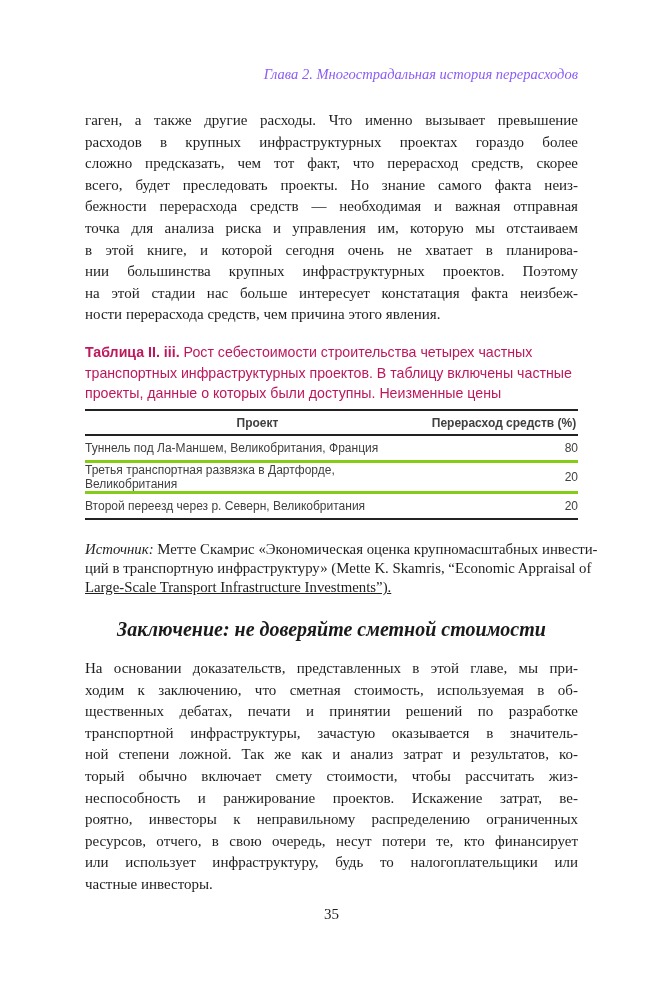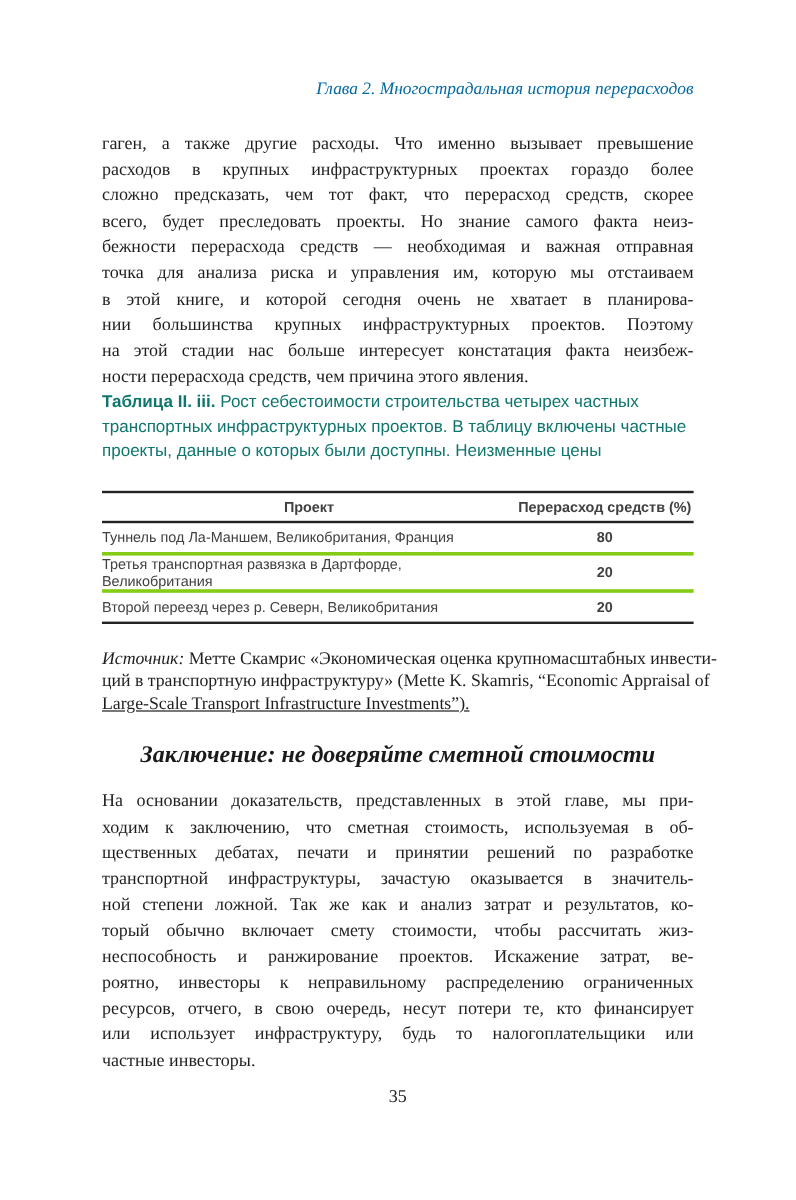--- a/index.html
+++ b/index.html
@@ -11,43 +11,43 @@
     font-family:"Liberation Serif", serif;
     color:#1e1e1e;
   }
   .content-left{left:85px;width:493px;position:absolute;}
 
   .running-head{
     top:66px;
     text-align:right;
     font-style:italic;
     font-size:14.5px;
-    color:#0369a1;
+    color:#8b5cf6;
   }
 
   .para .jline{
     font-size:15px;
     line-height:21.6px;
     text-align:justify;
     text-align-last:justify;
     white-space:nowrap;
   }
   .para .jline.last{
     text-align-last:left;
     white-space:normal;
   }
   .para1{top:110px;}
   .para2{top:658px;}
 
   .caption{
-    top:325px;
+    top:342px;
     font-family:"Liberation Sans", sans-serif;
     font-size:14.2px;
     line-height:20.5px;
-    color:#0f766e;
+    color:#be185d;
   }
   .caption .cap-label{font-weight:bold;}
 
   table.data-table{
     position:absolute;
     top:409px;left:85px;
     width:493px;
     border-collapse:collapse;
     border-top:2px solid #222222;
     border-bottom:2px solid #222222;
@@ -64,21 +64,21 @@
   }
   table.data-table td{
     height:24px;
     padding:0;
     vertical-align:middle;
   }
   table.data-table tbody tr + tr td{border-top:3px solid #84cc16;}
   .col-project{width:345px;}
   .col-value{width:148px;}
   td.cell-project{text-align:left;padding-left:7px;}
-  td.cell-value{text-align:center;font-weight:bold;}
+  td.cell-value{text-align:right;}
 
   .source{
     top:540px;
     font-size:14.8px;
     line-height:19px;
   }
   .source .jline{
     text-align:justify;
     text-align-last:justify;
     white-space:nowrap;

